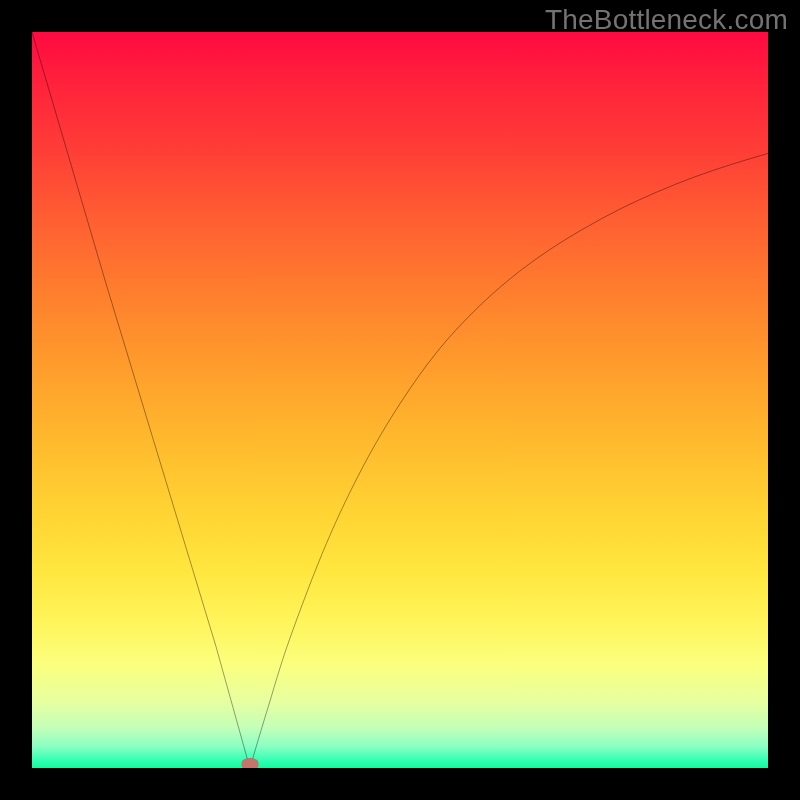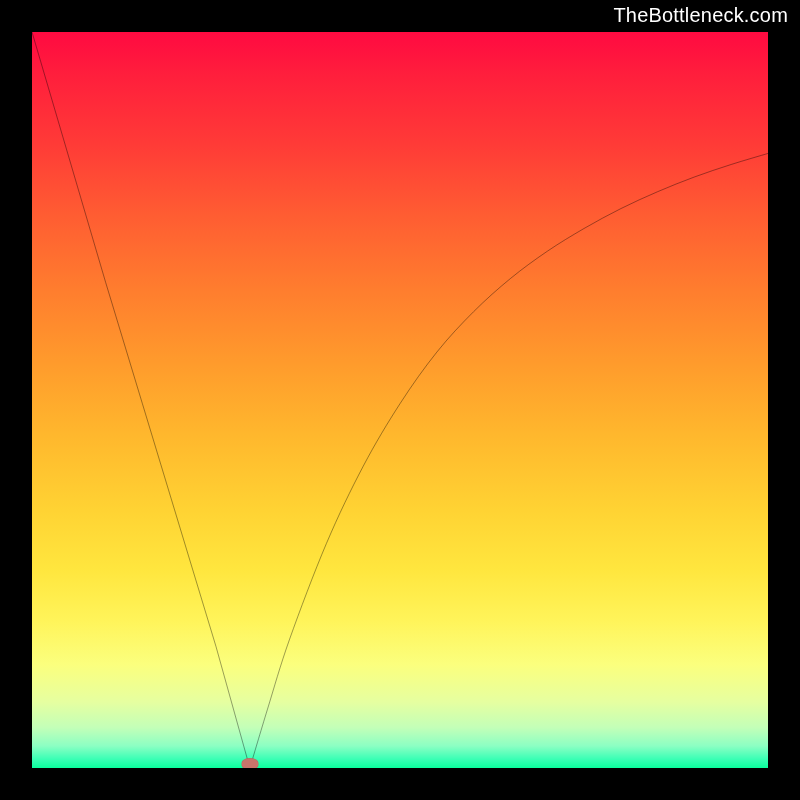--- a/index.html
+++ b/index.html
@@ -14,22 +14,22 @@
   .frame {
     position: relative;
     width: 800px;
     height: 800px;
     background: #000;
   }
   .watermark {
     position: absolute;
     top: 4px;
     right: 12px;
-    color: #ffffff;
-    font-size: 20px;
+    color: #737373;
+    font-size: 28px;
     font-weight: 500;
     letter-spacing: 0.2px;
     z-index: 5;
   }
   .plot-area {
     position: absolute;
     left: 32px;
     top: 32px;
     width: 736px;
     height: 736px;

